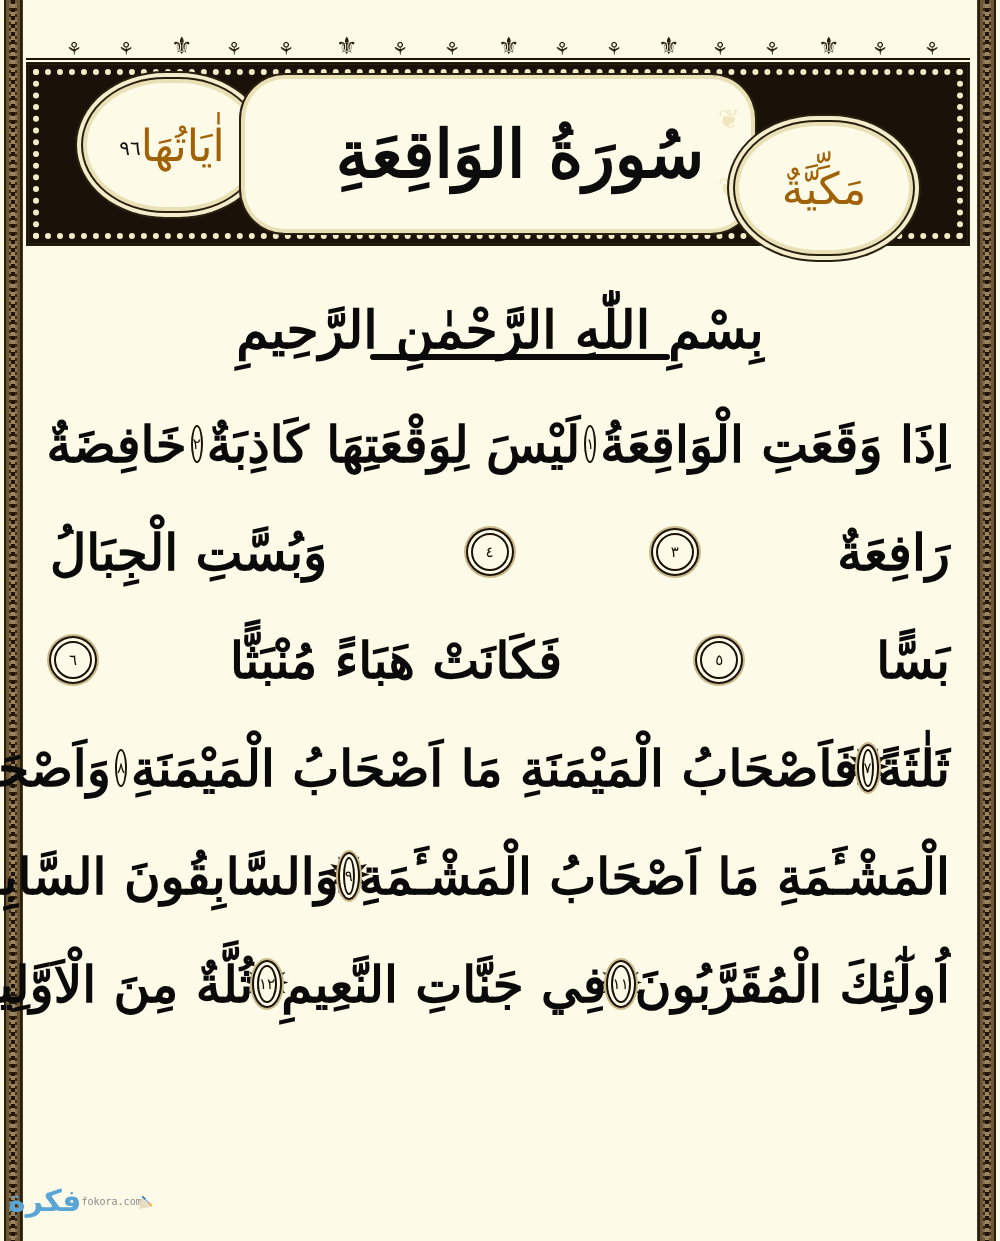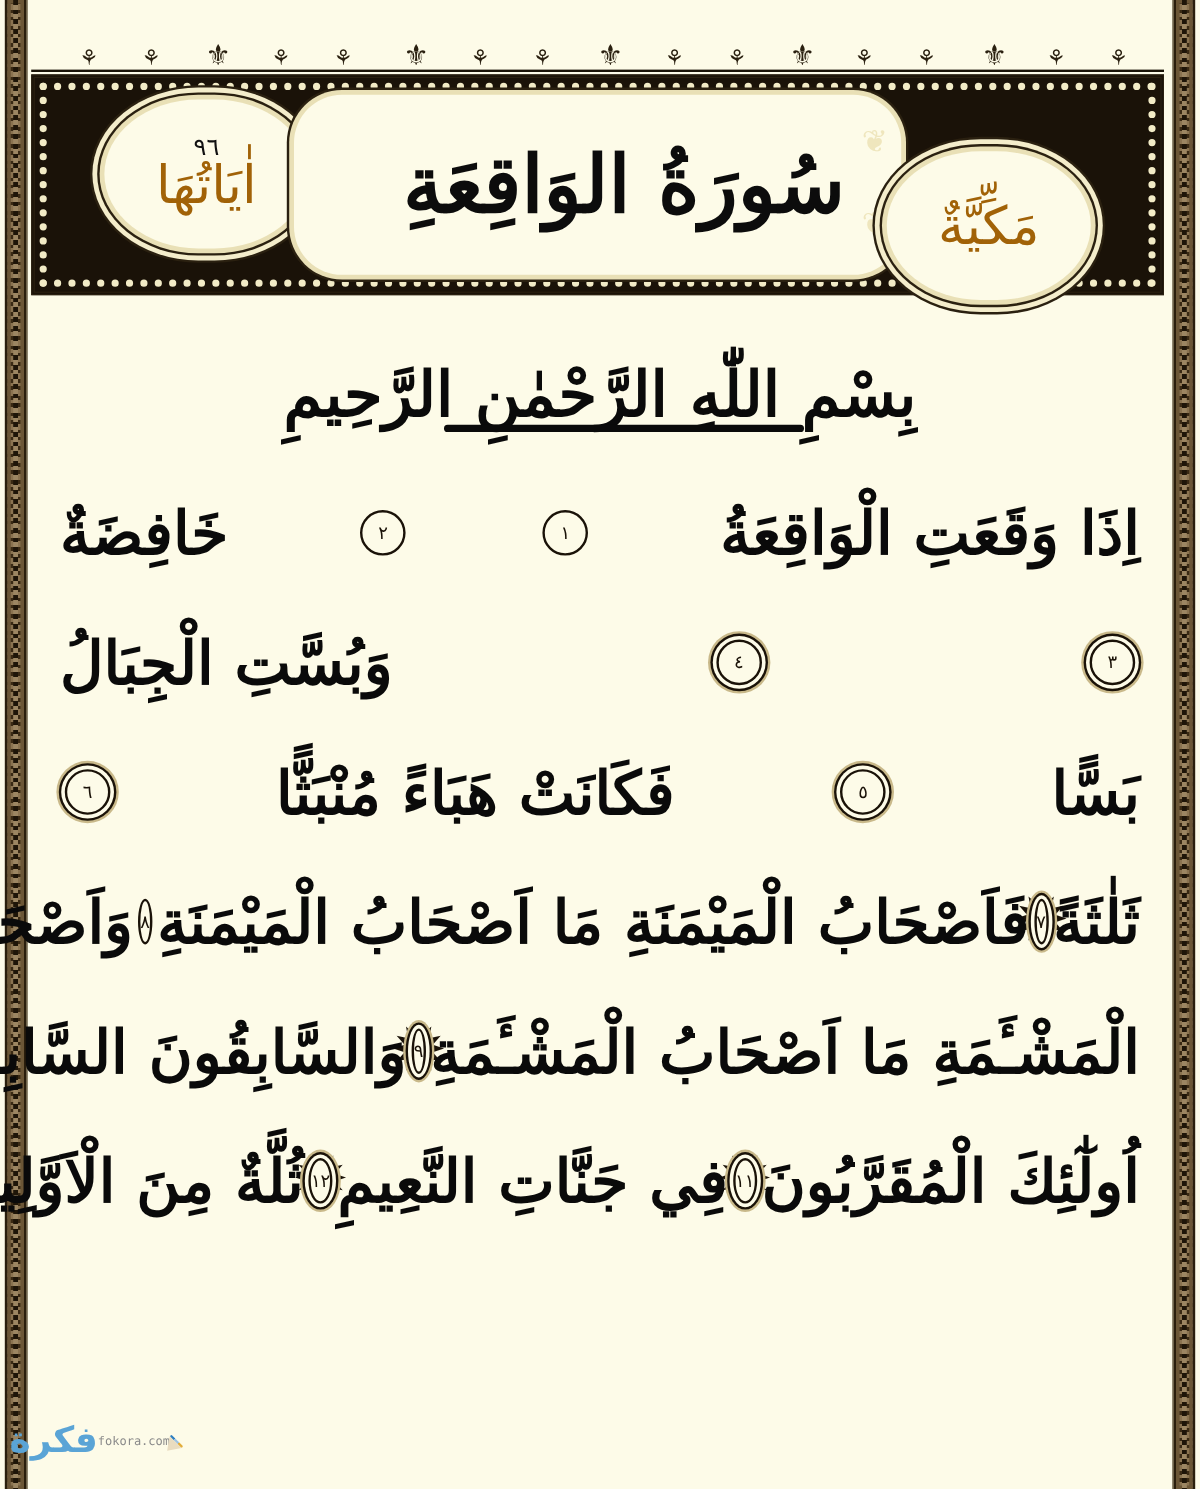--- a/index.html
+++ b/index.html
@@ -46,21 +46,21 @@
     .header .dotted-edge {
       position: absolute; inset: 4px;
       border: 6px dotted #f2ebc6;
       pointer-events: none;
     }
     .medallion {
       position: absolute; top: 18px; width: 170px; height: 124px;
       background: #fdfbe8;
       border-radius: 46% 46% 46% 46% / 50% 50% 50% 50%;
       box-shadow: 0 0 0 4px #e9e0b6, 0 0 0 6px #2a2010, 0 0 0 10px #f4edcb, 0 0 0 12px #2a2010;
-      display: flex; align-items: center; justify-content: center; flex-direction: column;
+      display: flex; align-items: center; justify-content: center; flex-direction: row;
     }
     .medallion.left { left: 58px; }
     .medallion.right { right: 58px; margin-top: 43px; }
     .medallion .label {
       font-family: "DejaVu Serif", serif; font-size: 44px; color: #a16207; direction: rtl;
     }
     .medallion .count {
       font-family: "DejaVu Serif", serif; font-size: 20px; color: #111; margin-bottom: -6px;
     }
     .title-panel {
@@ -195,24 +195,26 @@
 <div class="page-body">
   <div class="basmala">
     <span>بِسْمِ اللّٰهِ الرَّحْمٰنِ الرَّحِيمِ</span>
     <div class="stroke"></div>
   </div>
 
   <div id="lines">
       <div class="line">
         <span class="seg">اِذَا وَقَعَتِ الْوَاقِعَةُ</span>
         <span class="ayah-marker">١</span>
+        <span class="seg">لَيْسَ لِوَقْعَتِهَا كَاذِبَةٌ</span>
         <span class="ayah-marker">٢</span>
         <span class="seg">خَافِضَةٌ</span>
       </div>
       <div class="line">
+        <span class="seg">رَافِعَةٌ</span>
         <span class="ayah-marker ornate">٣</span>
         <span class="ayah-marker ornate">٤</span>
         <span class="seg">وَبُسَّتِ الْجِبَالُ</span>
       </div>
       <div class="line">
         <span class="seg">بَسًّا</span>
         <span class="ayah-marker ornate">٥</span>
         <span class="seg">فَكَانَتْ هَبَاءً مُنْبَثًّا</span>
         <span class="ayah-marker ornate">٦</span>
       </div>

